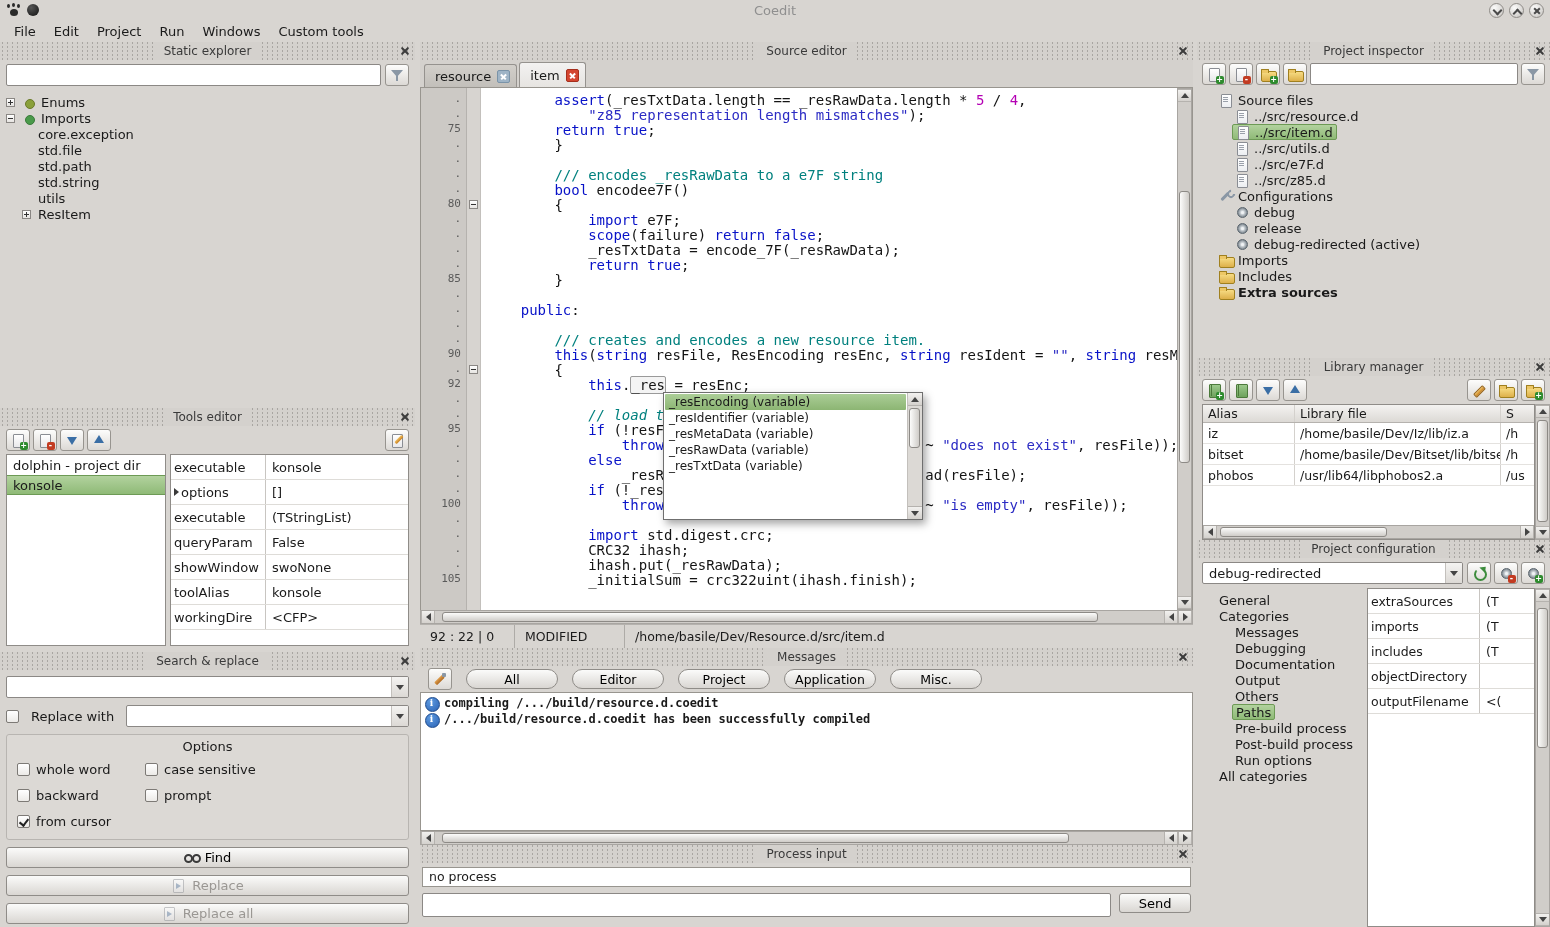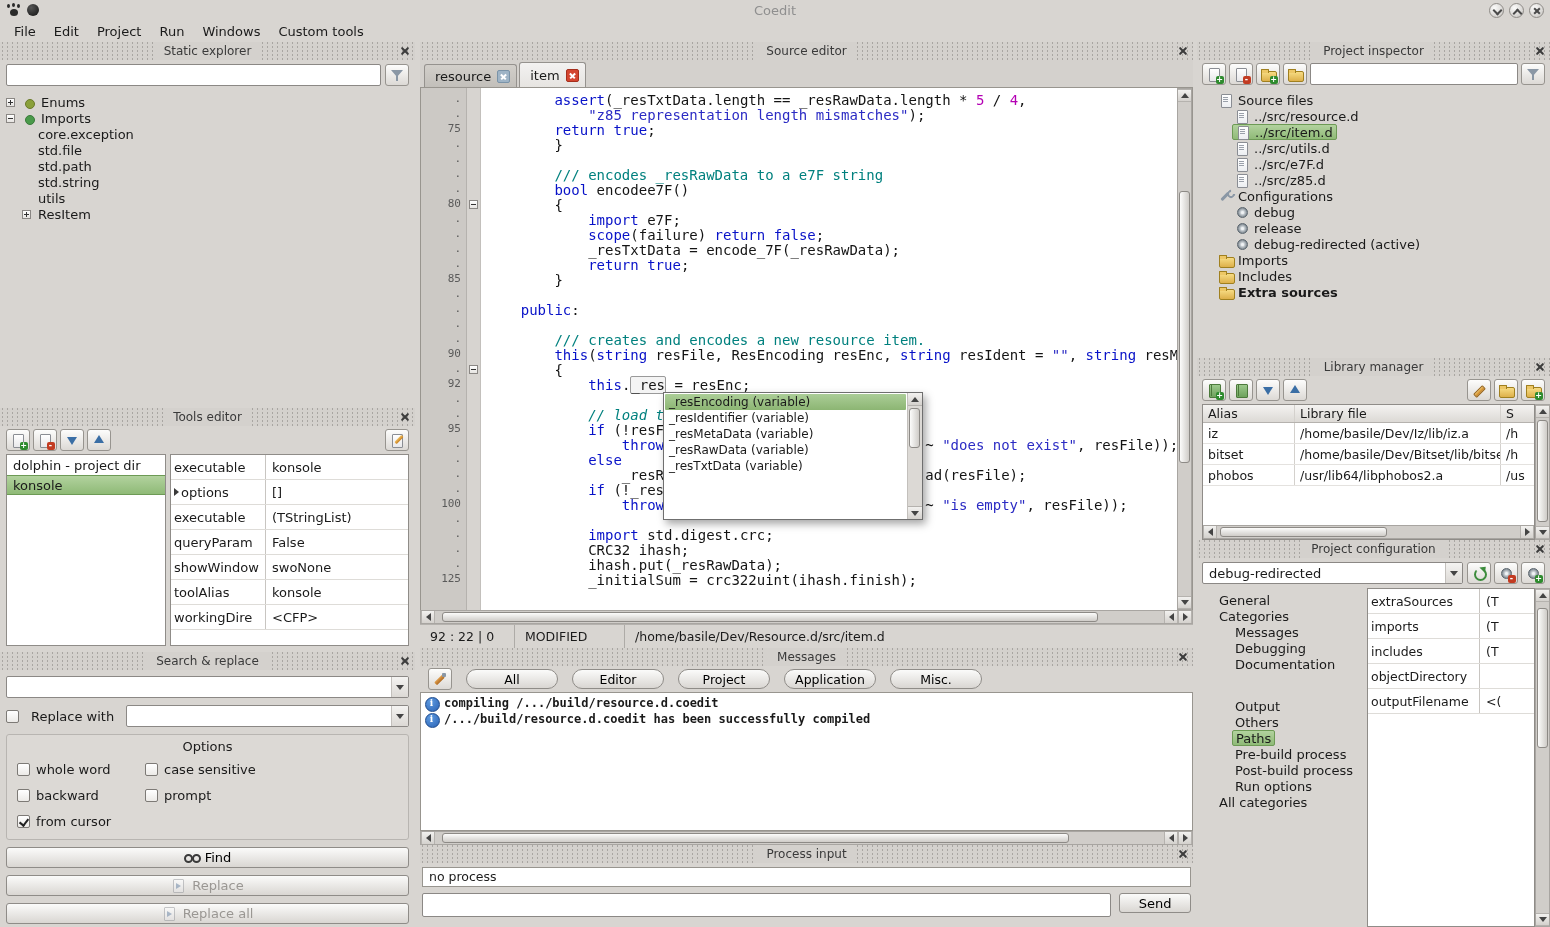--- a/index.html
+++ b/index.html
@@ -488,21 +488,21 @@
               <div class="gnum">95</div>
               <div class="gnum">.</div>
               <div class="gnum">.</div>
               <div class="gnum">.</div>
               <div class="gnum">.</div>
               <div class="gnum">100</div>
               <div class="gnum">.</div>
               <div class="gnum">.</div>
               <div class="gnum">.</div>
               <div class="gnum">.</div>
-              <div class="gnum">125</div>
+              <div class="gnum">105</div>
             </div>
           <div class="foldcol" id="foldcol">
               <div class="fcell"></div>
               <div class="fcell"></div>
               <div class="fcell"></div>
               <div class="fcell"></div>
               <div class="fcell"></div>
               <div class="fcell"></div>
               <div class="fcell"></div>
               <div class="fcell">
@@ -952,21 +952,21 @@
                 <span class="wrap">
                   <span>Debugging</span>
                 </span>
               </div>
               <div class="trow" style="padding-left: 20px;">
                 <span class="expsp"></span>
                 <span class="wrap">
                   <span>Documentation</span>
                 </span>
               </div>
-              <div class="trow" style="padding-left: 20px; margin-top: 26px;">
+              <div class="trow" style="padding-left: 20px;">
                 <span class="expsp"></span>
                 <span class="wrap">
                   <span>Output</span>
                 </span>
               </div>
               <div class="trow" style="padding-left: 20px;">
                 <span class="expsp"></span>
                 <span class="wrap">
                   <span>Others</span>
                 </span>

